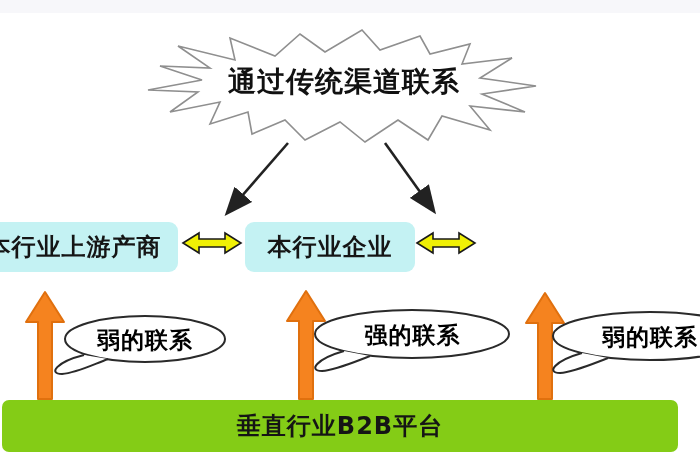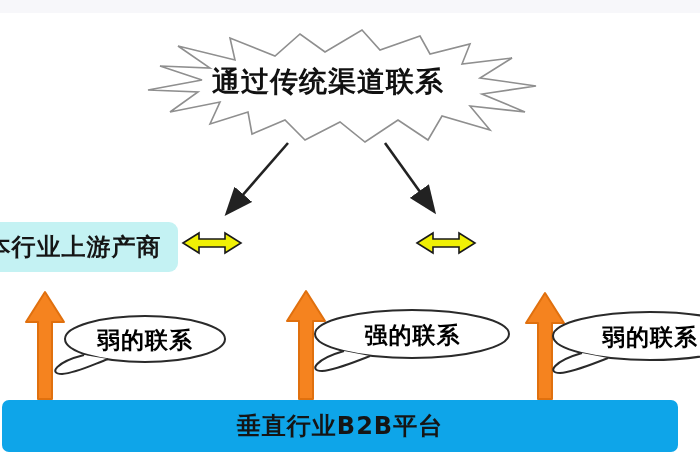--- a/index.html
+++ b/index.html
@@ -11,46 +11,49 @@
   .shape-layer{position:absolute;left:0;top:0;width:700px;height:470px;pointer-events:none;}
   .cyan-box{
     position:absolute;top:222px;height:50px;background:#c4f2f3;border-radius:9px;
     display:flex;align-items:center;justify-content:center;
     font-size:24px;font-weight:bold;letter-spacing:1px;white-space:nowrap;color:#151515;
   }
   .box-upstream{left:-30px;width:208px;}
   .box-company{left:245px;width:170px;}
   .box-downstream{left:478px;width:205px;}
   .platform-bar{
-    position:absolute;left:2px;top:400px;width:676px;height:52px;background:#0ea5e9;border-radius:7px;
+    position:absolute;left:2px;top:400px;width:676px;height:52px;background:#84cc16;border-radius:7px;
     display:flex;align-items:center;justify-content:center;
     font-size:24px;font-weight:bold;letter-spacing:1px;color:#151515;
   }
   .burst-label{
-    position:absolute;left:128px;top:30px;width:400px;height:104px;
+    position:absolute;left:144px;top:30px;width:400px;height:104px;
     display:flex;align-items:center;justify-content:center;
     font-size:28px;font-weight:bold;letter-spacing:1px;color:#111;white-space:nowrap;
   }
   .bubble-label{
     position:absolute;display:flex;align-items:center;justify-content:center;
     font-size:23px;font-weight:bold;letter-spacing:1px;color:#000000;white-space:nowrap;
   }
   .bubble-label-1{left:62px;top:327px;width:166px;height:26px;}
   .bubble-label-2{left:315px;top:322px;width:195px;height:26px;}
   .bubble-label-3{left:560px;top:324px;width:180px;height:26px;}
 </style>
 </head>
 <body>
 
 <div class="diagram">
 
   <div class="top-band"></div>
 
   <div class="cyan-box box-upstream">
     <span>本行业上游产商</span>
+  </div>
+  <div class="cyan-box box-company">
+    <span>本行业企业</span>
   </div>
 
   <div class="platform-bar">
     <span>垂直行业B2B平台</span>
   </div>
 
   <svg class="shape-layer" width="700" height="470" viewBox="0 0 700 470" xmlns="http://www.w3.org/2000/svg">
     <defs>
       <marker id="ah" markerWidth="11" markerHeight="9" refX="9" refY="4.5" orient="auto">
         <path d="M0,0 L11,4.5 L0,9 z" fill="#222"></path>

